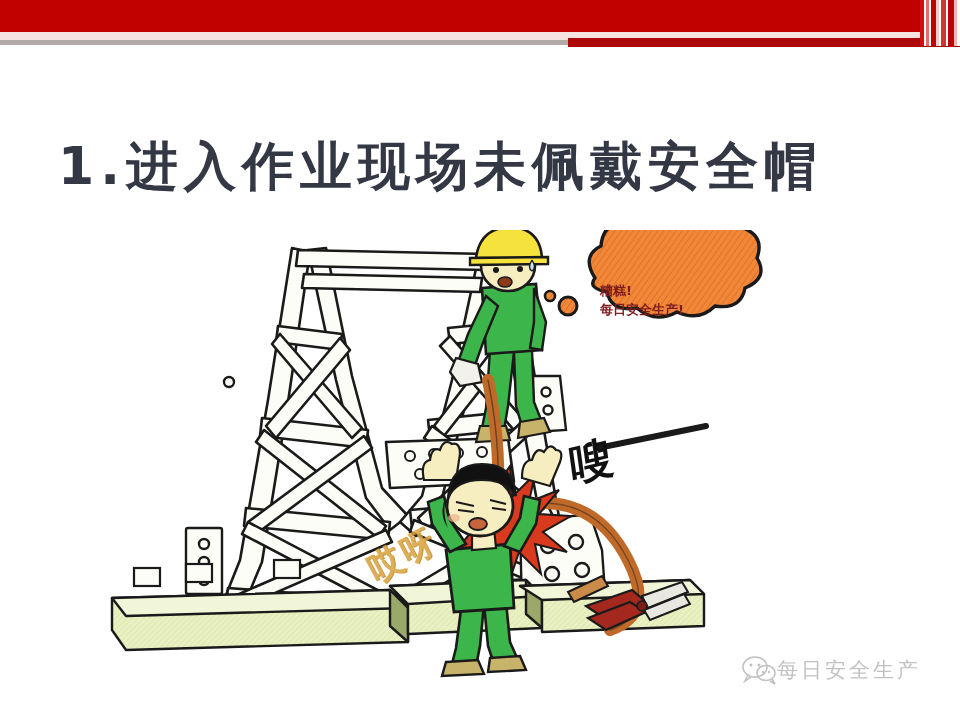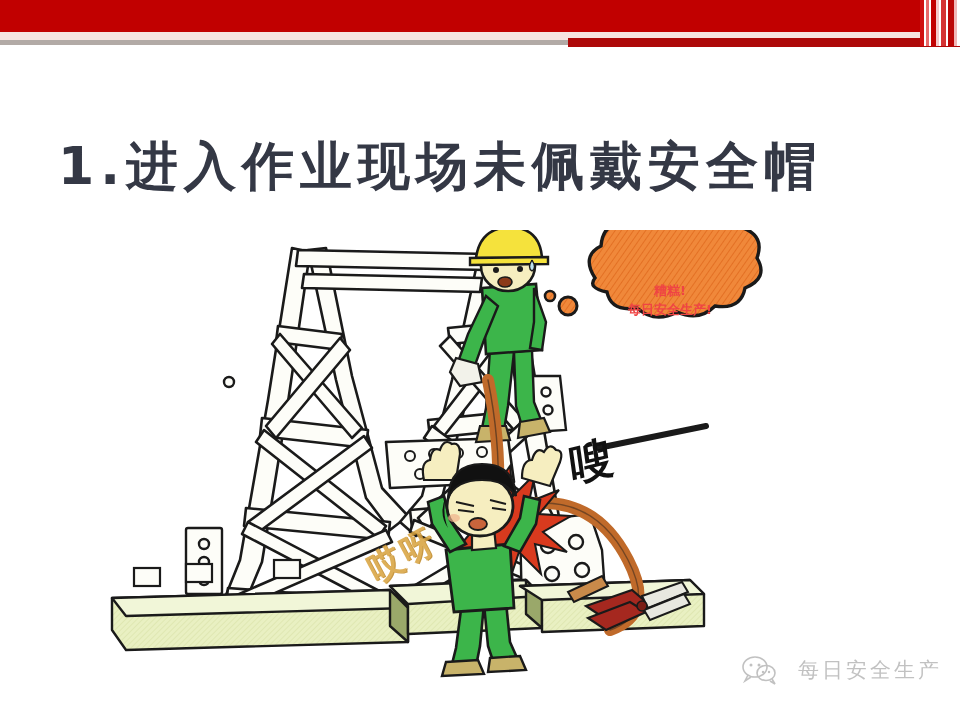--- a/index.html
+++ b/index.html
@@ -74,22 +74,21 @@
     left: 90px; top: 230px;
     width: 700px; height: 450px;
   }
   .illus svg { display: block; }
 
   
   .bubble-text {
     position: absolute;
     left: 600px; top: 282px;
     width: 140px;
-    text-align: center;
-    color: #ef4444;
+    color: #7f1d1d;
     font-size: 13px;
     line-height: 1.45;
     font-weight: bold;
     font-family: "DejaVu Sans", "Liberation Sans", sans-serif;
     pointer-events: none;
   }
 
   
   .aiya {
     position: absolute;
@@ -116,21 +115,21 @@
     transform-origin: left top;
     font-family: "DejaVu Sans", "Liberation Sans", sans-serif;
   }
 
   
   .watermark {
     position: absolute;
     left: 742px; top: 655px;
     display: flex;
     align-items: center;
-    gap: 22px;
+    gap: 1px;
     opacity: 0.42;
   }
   .wm-icon { width: 34px; height: 30px; display: block; }
   .wm-text {
     font-size: 21px;
     color: #6d6d6d;
     letter-spacing: 3px;
     font-family: "DejaVu Sans", "Liberation Sans", sans-serif;
   }
 </style>

